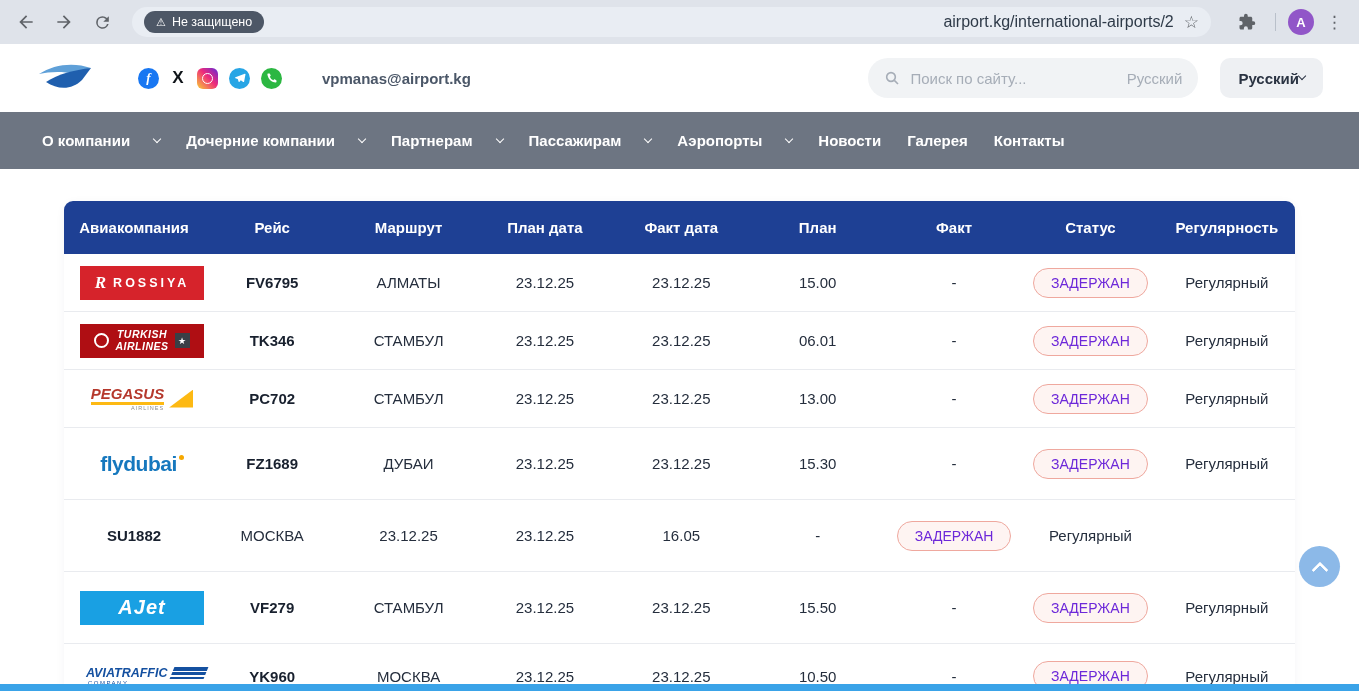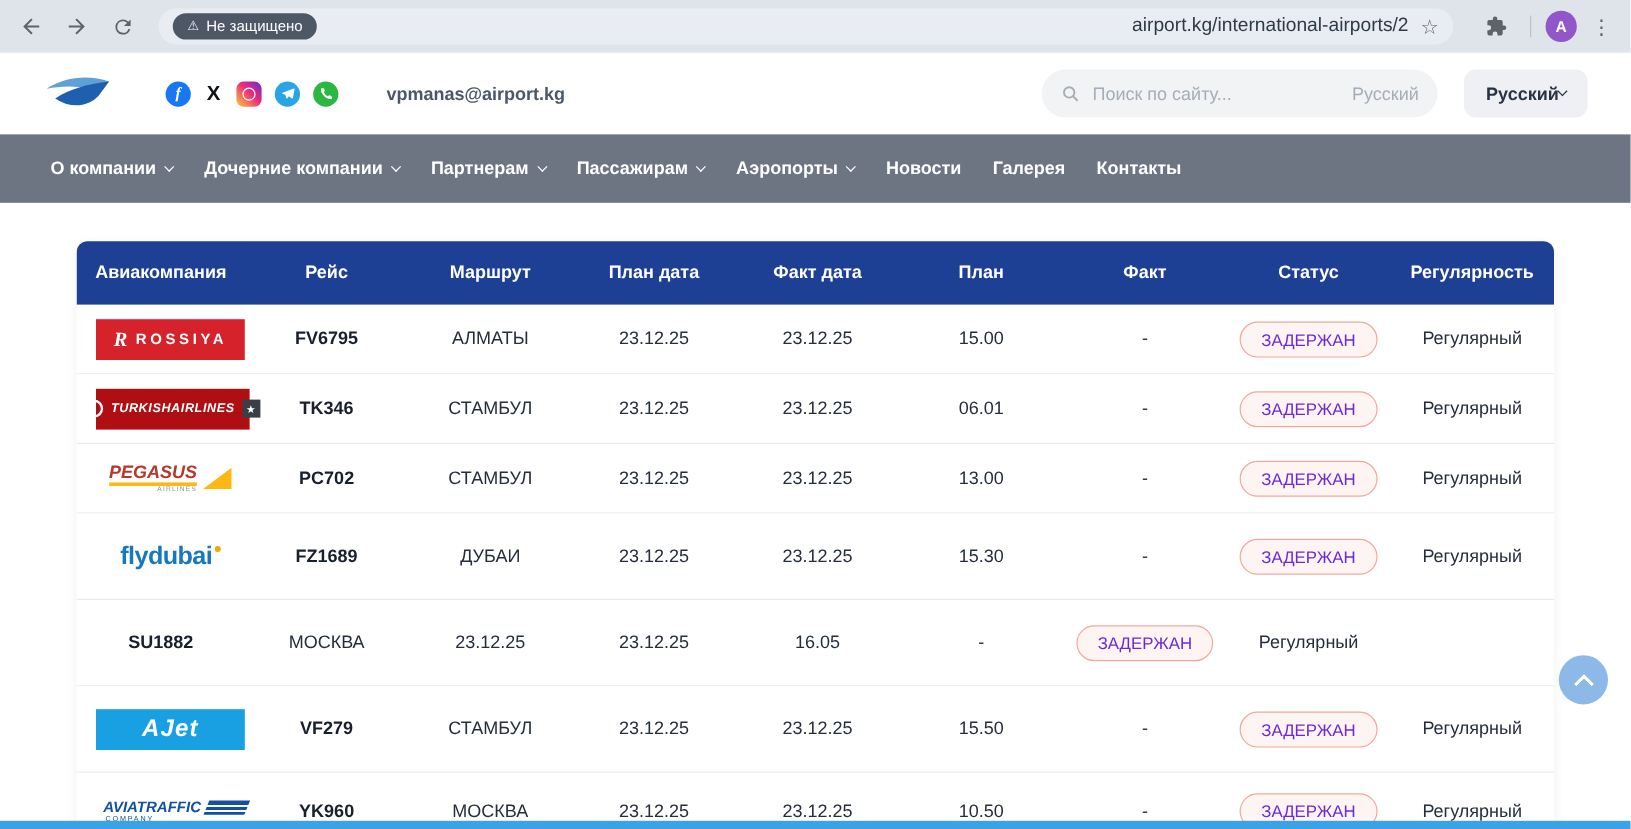--- a/index.html
+++ b/index.html
@@ -34,21 +34,21 @@
   .search-pill { margin-left:auto; width:330px; height:40px; background:#f1f3f5; border-radius:20px; display:flex; align-items:center; padding:0 16px; gap:10px; }
   .search-pill input { flex:1; border:none; background:transparent; font-size:15px; color:#333; outline:none; font-family:"Liberation Sans", sans-serif; }
   .search-pill input::placeholder { color:#a6adb7; }
   .search-btn { border:none; background:transparent; color:#a6adb7; font-size:15px; cursor:pointer; font-family:"Liberation Sans", sans-serif; }
   .lang-pill { margin-left:22px; height:40px; background:#eef0f3; border-radius:10px; border:none; display:flex; align-items:center; padding:0 18px; font-size:15px; font-weight:600; color:#2a3342; cursor:pointer; font-family:"Liberation Sans", sans-serif; }
 
   .chev { width:6px; height:6px; border-right:1.8px solid currentColor; border-bottom:1.8px solid currentColor; transform:rotate(45deg); display:inline-block; margin-top:-4px; }
 
   
   .main-nav { height:57px; background:#6d7582; display:flex; align-items:center; padding:0 42px; gap:26px; }
-  .nav-item { color:#fff; font-size:15px; font-weight:600; display:flex; align-items:center; gap:8px; text-decoration:none; cursor:pointer; white-space:nowrap; }
+  .nav-item { color:#fff; font-size:15px; font-weight:600; display:flex; align-items:center; gap:24px; text-decoration:none; cursor:pointer; white-space:nowrap; }
 
   
   .content { padding:32px 64px 0; }
   .flights-table { border-radius:10px; box-shadow:0 2px 10px rgba(20,40,80,.05); }
   .thead { display:grid; grid-template-columns:140px repeat(8,1fr); background:#1e4094; height:53px; align-items:center; border-radius:9px 9px 0 0; color:#fff; font-size:15px; font-weight:600; }
   .th { text-align:center; }
   .trow { display:grid; grid-template-columns:140px repeat(8,1fr); align-items:center; border-bottom:1px solid #e9ebef; height:58px; background:#fff; }
   .tbody .trow:nth-child(n+4) { height:72px; }
   .tbody .trow:nth-child(7) { height:64px; border-bottom:none; }
   .td { text-align:center; font-size:15px; color:#252e3d; }
@@ -56,21 +56,21 @@
   .logo-td { display:flex; justify-content:flex-start; padding-left:16px; }
   .status-pill { display:inline-block; padding:6px 17px; border:1.5px solid #efa89e; border-radius:999px; color:#6d28d9; background:#fef4f2; font-size:14px; font-weight:400; }
 
   
   .alogo { height:34px; width:128px; display:flex; align-items:center; justify-content:center; }
   .logo-rossiya { background:#d6232b; color:#fff; gap:7px; }
   .ros-r { font-family:"Liberation Serif", serif; font-style:italic; font-weight:700; font-size:17px; }
   .ros-text { font-weight:700; letter-spacing:3px; font-size:12.5px; }
   .logo-turkish { background:#af0e13; color:#fff; gap:6px; padding:0 6px; }
   .ta-emblem { width:15px; height:15px; border:2px solid #fff; border-radius:50%; flex:none; }
-  .ta-text { display:flex; flex-direction:row; line-height:1.05; font-style:italic; font-weight:700; font-size:10.5px; letter-spacing:.5px; }
+  .ta-text { display:flex; flex-direction:column; line-height:1.05; font-style:italic; font-weight:700; font-size:10.5px; letter-spacing:.5px; }
   .ta-star { width:15px; height:15px; background:#3a3f46; color:#fff; font-size:9px; display:flex; align-items:center; justify-content:center; flex:none; }
   .logo-pegasus { background:#fff; gap:5px; }
   .peg-text { display:flex; flex-direction:column; align-items:flex-end; }
   .peg-main { font-style:italic; font-weight:800; font-size:15px; color:#b5382c; border-bottom:3px solid #fdb913; line-height:1.1; }
   .peg-sub { font-size:5.5px; color:#8a8d91; letter-spacing:1px; }
   .peg-wing { width:24px; height:18px; background:#fdb913; clip-path:polygon(0 100%, 100% 0, 100% 100%); }
   .logo-flydubai { background:#fff; font-weight:700; font-size:21px; color:#1678be; letter-spacing:-.5px; }
   .fd-dot { width:5px; height:5px; background:#f6a800; border-radius:50%; margin-bottom:12px; margin-left:2px; }
   .logo-aeroflot { background:#fff; flex-direction:column; }
   .af-top { display:flex; align-items:center; gap:4px; }

